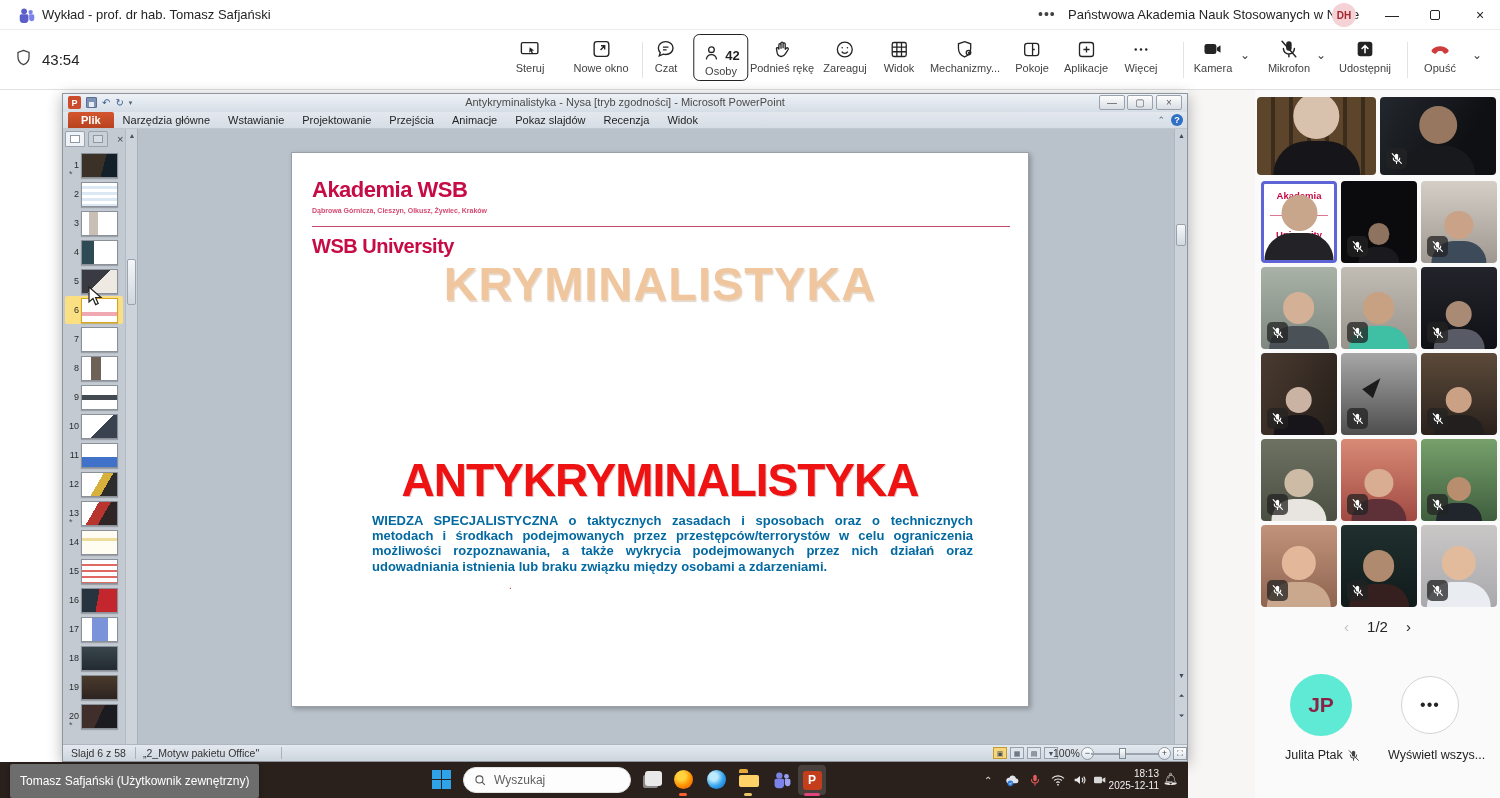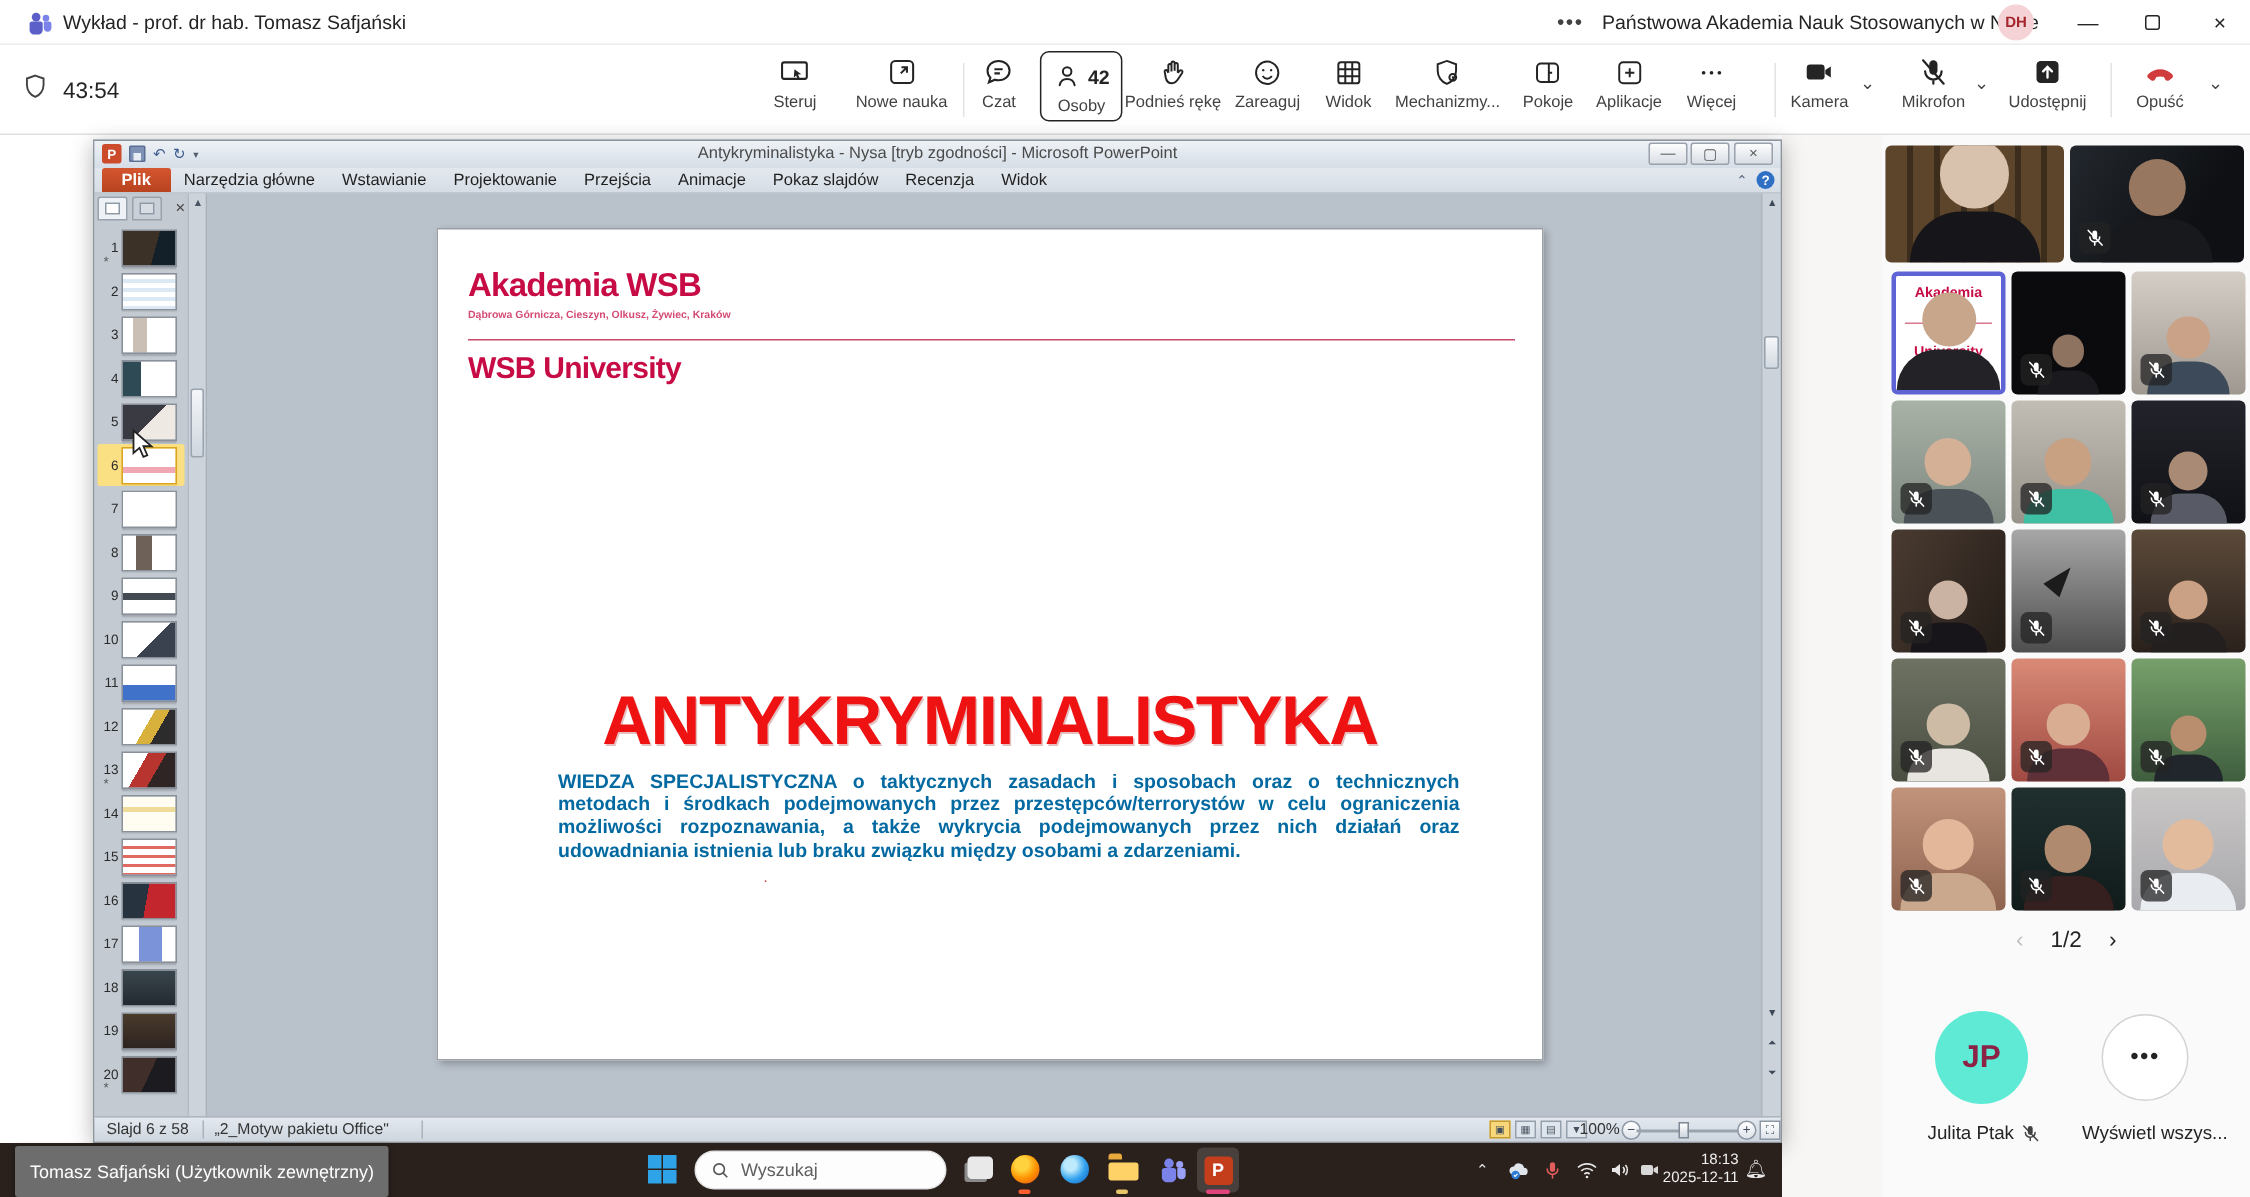--- a/index.html
+++ b/index.html
@@ -15,21 +15,21 @@
   .tb-org { position:absolute; left:1068px; top:7px; font-size:13px; color:#242424; }
   .tb-avatar { position:absolute; left:1332px; top:3px; width:24px; height:24px; border-radius:50%; background:#f5d2d6; color:#a4262c; font-size:10px; font-weight:bold; display:flex; align-items:center; justify-content:center; }
   .wbtn { position:absolute; top:0; width:40px; height:30px; display:flex; align-items:center; justify-content:center; color:#242424; font-size:14px; }
   .wbtn .restore-box { width:10px; height:10px; border:1.2px solid #242424; border-radius:2px; }
 
   
   #toolbar { position:absolute; left:0; top:30px; width:1500px; height:60px; background:#fff; border-bottom:1px solid #e0e0e0; }
   .timer-wrap { position:absolute; left:14px; top:18px; display:flex; align-items:center; gap:9px; color:#242424; }
   .timer-txt { font-size:15px; }
   .tbtn { position:absolute; top:6px; transform:translateX(-50%); display:flex; flex-direction:column; align-items:center; gap:2px; width:max-content; cursor:pointer; }
-  .ticon { height:24px; display:flex; align-items:center; justify-content:center; gap:3px; }
+  .ticon { height:24px; display:flex; align-items:flex-end; justify-content:center; gap:3px; }
   .ticon svg { display:block; }
   .tlabel { font-size:11px; color:#424242; white-space:nowrap; }
   .tbtn.boxed { border:1.6px solid #242424; border-radius:6px; padding:4px 8px 3px; top:4px; }
   .tbadge { font-size:13px; font-weight:bold; color:#242424; }
   .tdiv { position:absolute; top:12px; width:1px; height:36px; background:#e3e3e3; }
   .tcaret { position:absolute; top:18px; font-size:12px; color:#424242; cursor:pointer; }
 
   
   #main { position:absolute; left:0; top:90px; width:1500px; height:708px; background:#f7f6f5; }
   #desktop { position:absolute; left:0; top:0; width:1188px; height:708px; background:#ffffff; }
@@ -200,21 +200,21 @@
         </span>
       <span class="tlabel">Steruj</span>
     </div>
     <div class="tbtn" style="left:601px">
       <span class="ticon">
           <svg viewBox="0 0 24 24" width="22" height="22" fill="none" stroke="#242424" stroke-width="1.5">
             <rect x="4" y="4" width="16" height="16" rx="3"></rect>
             <path d="M11 13l4.5-4.5M11.5 8.5H15.5V12.5"></path>
           </svg>
         </span>
-      <span class="tlabel">Nowe nauka</span>
+      <span class="tlabel">Nowe okno</span>
     </div>
     <span class="tdiv" style="left:642px"></span>
     <div class="tbtn" style="left:666px">
       <span class="ticon">
           <svg viewBox="0 0 24 24" width="22" height="22" fill="none" stroke="#242424" stroke-width="1.5">
             <path d="M12 4c4.6 0 8 3.1 8 7s-3.4 7-8 7c-.9 0-1.8-.1-2.6-.4L5 19.5l1.1-3.4C4.8 14.8 4 13 4 11c0-3.9 3.4-7 8-7z"></path>
             <path d="M9 10h6M9 13h4"></path>
           </svg>
         </span>
       <span class="tlabel">Czat</span>
@@ -466,20 +466,21 @@
               <span class="arr" style="top:0">▲</span>
               <span class="pthumb" style="top:130px;height:46px"></span>
             </div>
           </div>
 
           <div id="slide">
             <div class="wsb-brand">Akademia WSB</div>
             <div class="wsb-sub">Dąbrowa Górnicza, Cieszyn, Olkusz, Żywiec, Kraków</div>
             <div class="wsb-line"></div>
             <div class="wsb-en">WSB University</div>
+            <div class="ghost-title">KRYMINALISTYKA</div>
             <div class="anti-title">ANTYKRYMINALISTYKA</div>
             <div class="anti-par">WIEDZA SPECJALISTYCZNA o taktycznych zasadach i sposobach oraz o technicznych metodach i środkach podejmowanych przez przestępców/terrorystów w celu ograniczenia możliwości rozpoznawania, a także wykrycia podejmowanych przez nich działań oraz udowadniania istnienia lub braku związku między osobami a  zdarzeniami.</div>
             <div class="slide-dot">.</div>
           </div>
 
           <div class="mscroll">
             <span class="arr" style="top:0">▲</span>
             <span class="mthumb" style="top:95px"></span>
             <span class="arr" style="top:540px">▼</span>
             <span class="darr" style="top:560px">⏶</span>

